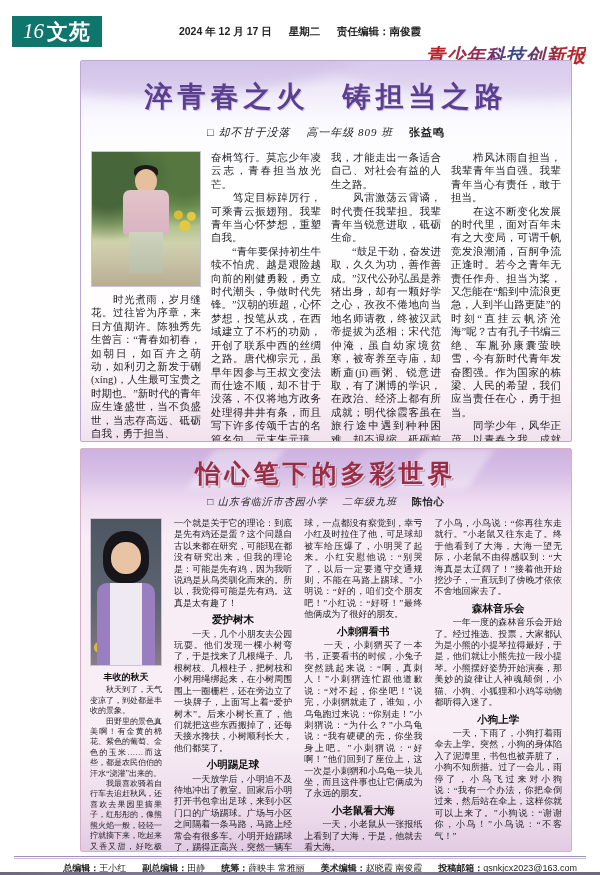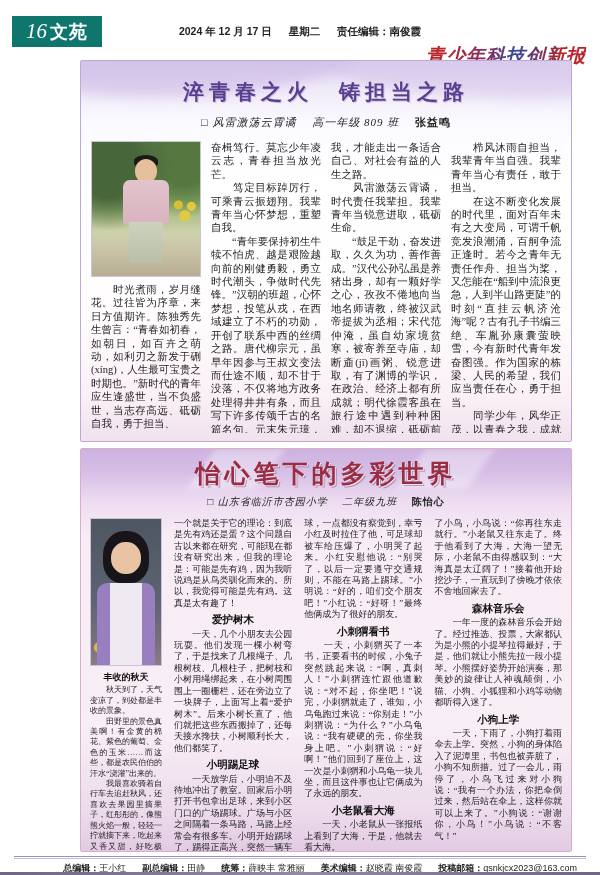--- a/index.html
+++ b/index.html
@@ -6,21 +6,21 @@
   html,body { background:#fff; }
   body { width:600px; height:875px; overflow:hidden;
          font-family:"Liberation Serif","DejaVu Serif",serif; color:#1d1d22; }
   .page { position:relative; width:600px; height:875px; background:#fff; }
 
   
   .masthead { position:absolute; left:12px; right:12px; top:16px; height:34px; }
   .badge { position:absolute; left:0; top:0; width:90px; height:31px; background:#0f766e;
            color:#fff; display:flex; align-items:center; justify-content:center; gap:3px; }
   .badge .num { font-style:italic; font-size:21px; font-family:"Liberation Serif",serif; }
-  .badge .sec { font-size:18px; font-weight:bold; font-family:"Liberation Sans","DejaVu Sans",sans-serif; letter-spacing:1px; }
+  .badge .sec { font-size:21px; font-weight:bold; font-family:"Liberation Sans","DejaVu Sans",sans-serif; letter-spacing:1px; }
   .dateline { position:absolute; left:150px; right:150px; top:9px; text-align:center;
               font-size:10.5px; font-weight:bold; color:#222;
               font-family:"Liberation Sans","DejaVu Sans",sans-serif; }
   .dateline .sep { display:inline-block; width:14px; }
   .logo { position:absolute; right:2px; top:2px; font-size:19px; font-weight:bold; font-style:italic;
           font-family:"Liberation Serif","DejaVu Serif",serif; letter-spacing:1px;
           background:linear-gradient(100deg,#c22525 10%,#8a2f63 38%,#274f9e 55%,#c22525 85%);
           -webkit-background-clip:text; background-clip:text; color:transparent;
           text-shadow:0 0 1px rgba(120,40,80,.15);margin-top:25px; }
 
@@ -32,21 +32,21 @@
   .box1 .ribbon { position:absolute; border-radius:50%; filter:blur(6px); opacity:.55; }
   .r1 { left:-40px; top:-26px; width:320px; height:60px; background:#c9b6e4; transform:rotate(-4deg); }
   .r2 { right:-60px; top:-10px; width:300px; height:46px; background:#d4c4ea; transform:rotate(3deg); }
 
   .box2 { top:448px; height:404px; border:1px solid #d9aec9;
           background:linear-gradient(180deg,#cdb2e0 0%,#d7bfe6 6%,#eedcf1 13%,#f8edf5 22%,
                                      #f8eef5 70%,#eddbeb 90%,#e2cbe3 100%); overflow:hidden; }
   .box2 .streak { position:absolute; top:0; height:40px; width:70px; background:rgba(255,255,255,.35);
                   transform:skewX(-35deg); filter:blur(3px); }
 
-  .essay-title { position:relative; text-align:center; margin-top:17px; font-size:21px; font-weight:bold;
+  .essay-title { position:relative; text-align:center; margin-top:17px; font-size:28px; font-weight:bold;
                  color:#5a3f8e; letter-spacing:5px;
                  font-family:"DejaVu Sans","Liberation Sans",sans-serif;
                  text-shadow:1px 1px 0 #cfc2e6; }
   .stories-title { position:relative; text-align:center; margin-top:8px; font-size:25px; font-weight:bold;
                    color:#9b2c46; letter-spacing:4px;
                    font-family:"DejaVu Sans","Liberation Sans",sans-serif;
                    text-shadow:1px 1px 0 #f3e3ee, 2px 2px 0 rgba(90,40,70,.35); }
   .byline { position:relative; text-align:center; font-size:11px; color:#222; margin-top:9px;
             font-family:"Liberation Serif",serif; font-style:italic; letter-spacing:1px; }
   .byline b { font-style:normal; }
@@ -125,21 +125,21 @@
     </div>
     <div class="logo">青少年科技创新报</div>
   </div>
 
   <section class="box box1">
     <div class="ribbon r1"></div>
     <div class="ribbon r2"></div>
     <h1 class="essay-title">淬青春之火　铸担当之路</h1>
     <div class="byline">
       <span>□</span>
-      <span>风雷激荡云霄谲</span>　
+      <span>却不甘于没落</span>　
       <span>高一年级 809 班</span>　
       <b>张益鸣</b>
     </div>
     <div class="cols">
         <div class="col col1">
     <div class="photo photo-boy">
       <div class="hair"></div>
       <div class="head"></div>
       <div class="shirt"></div>
       <div class="pants"></div>

